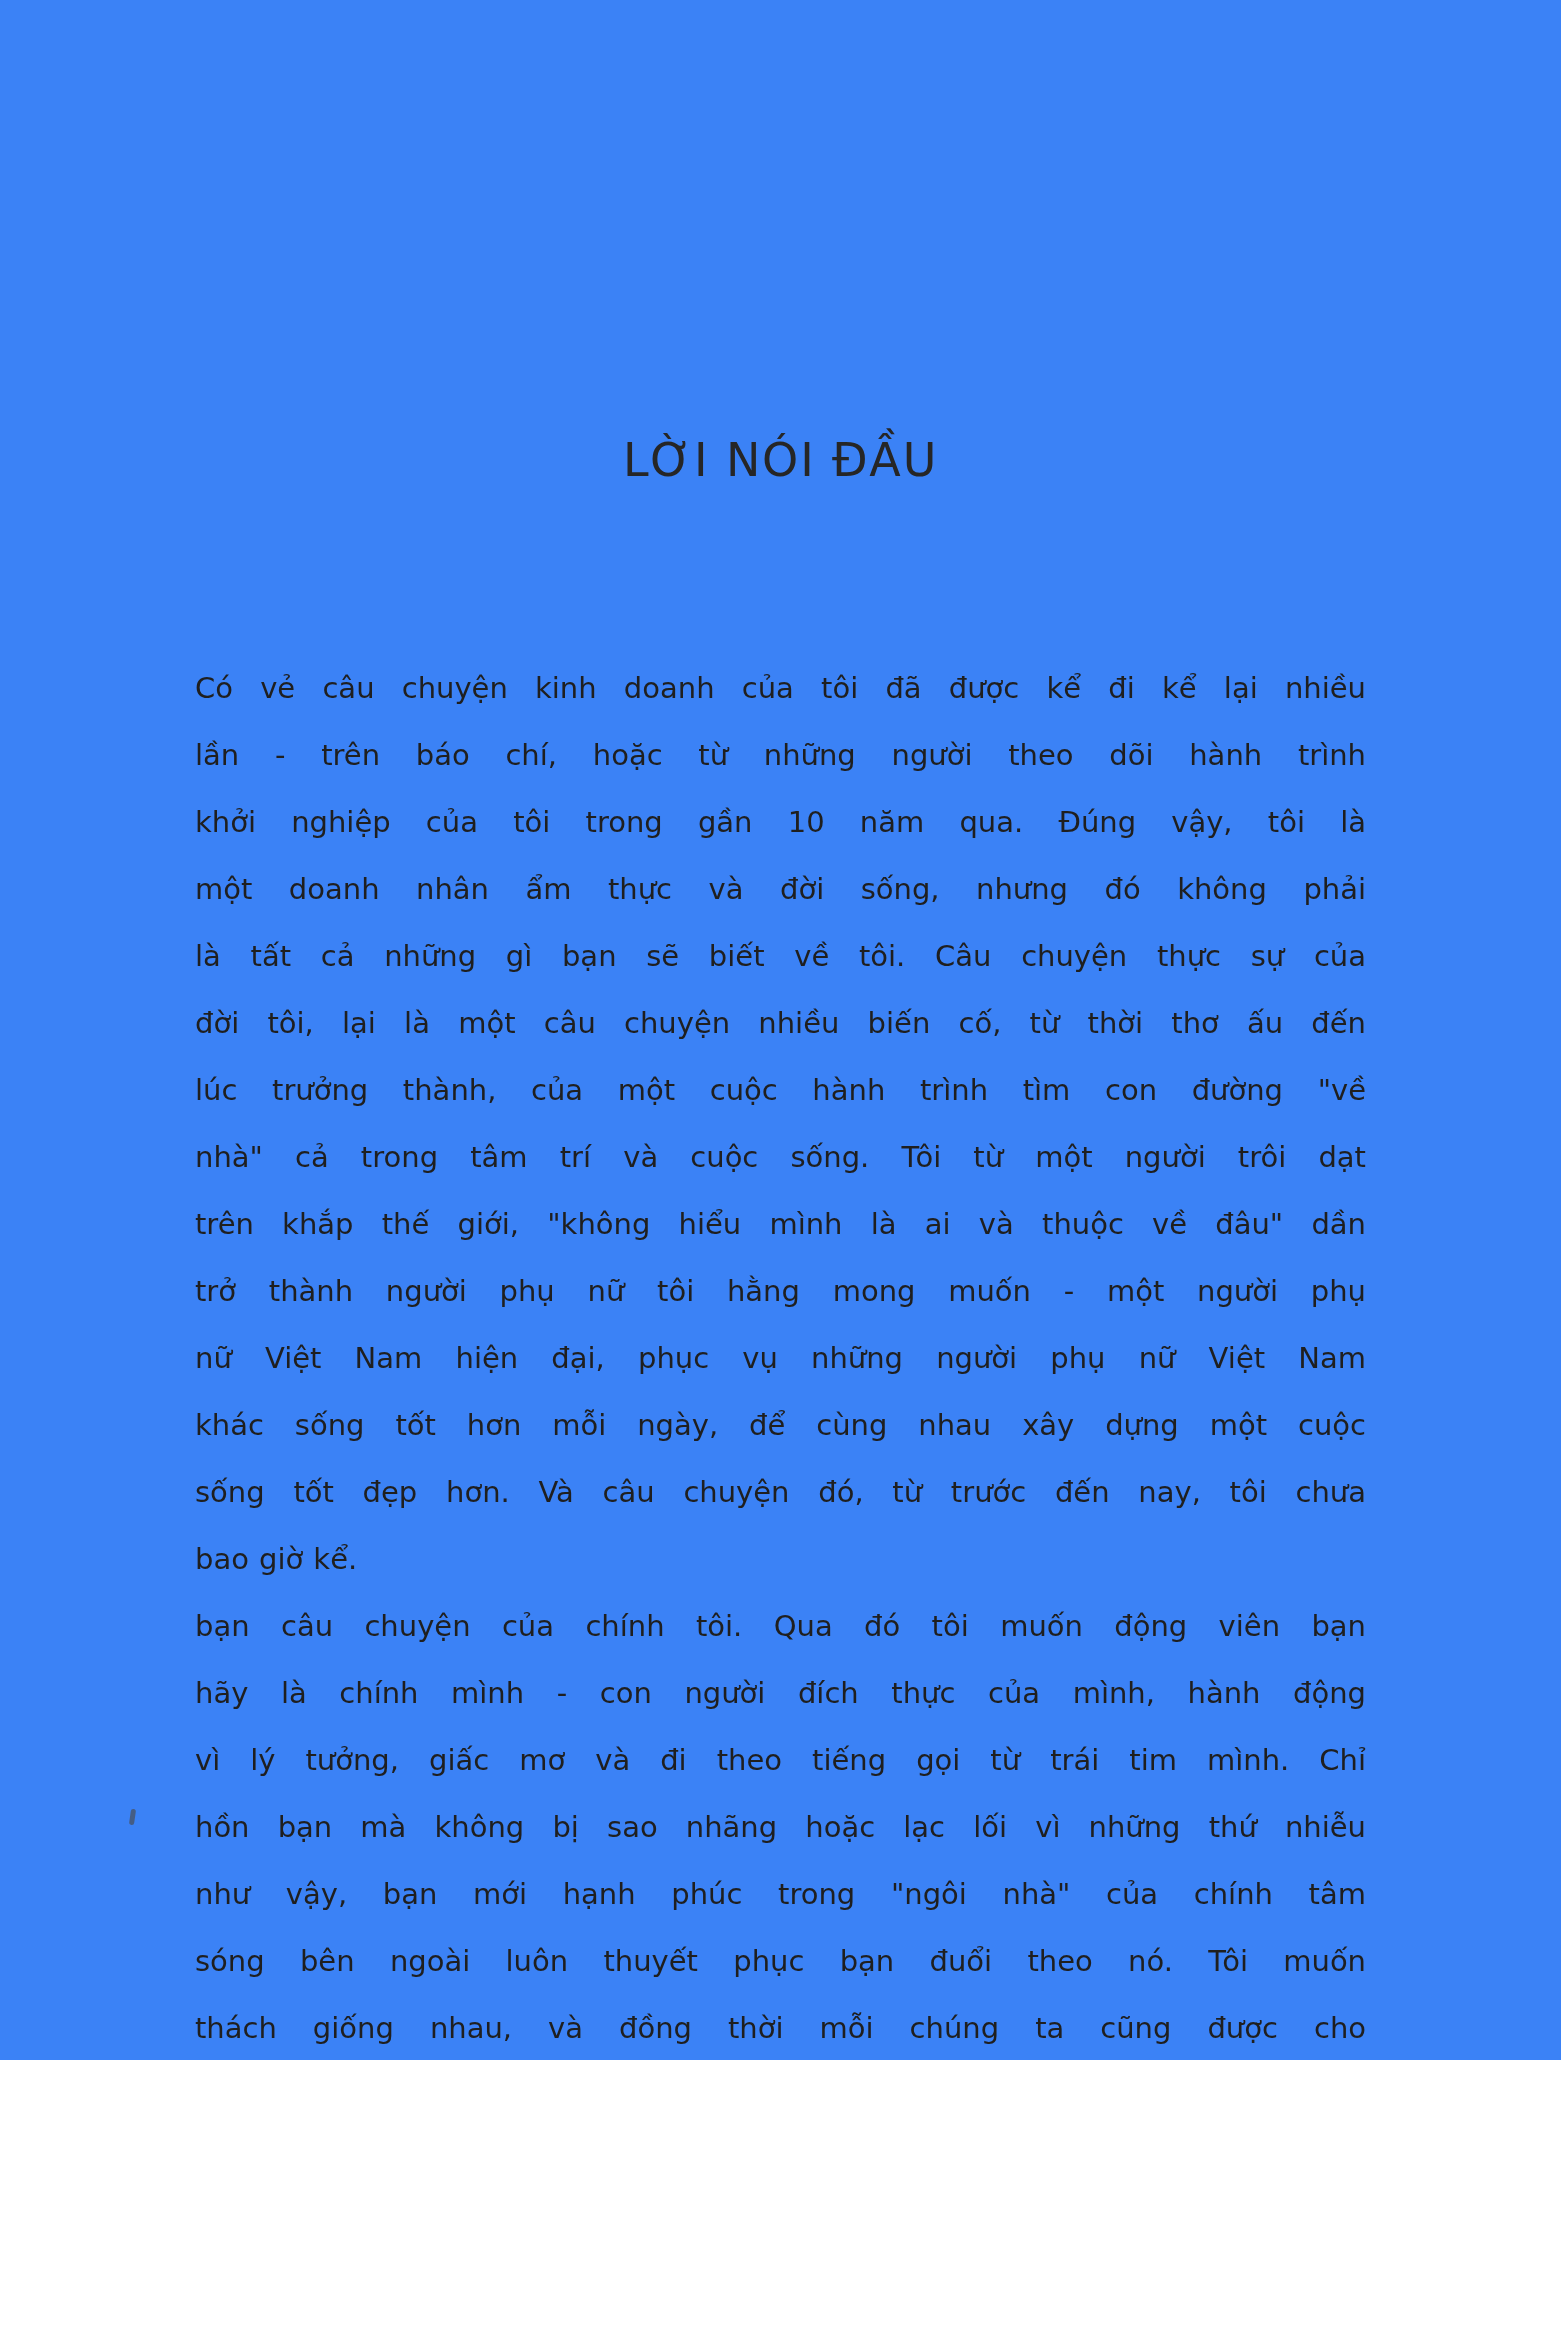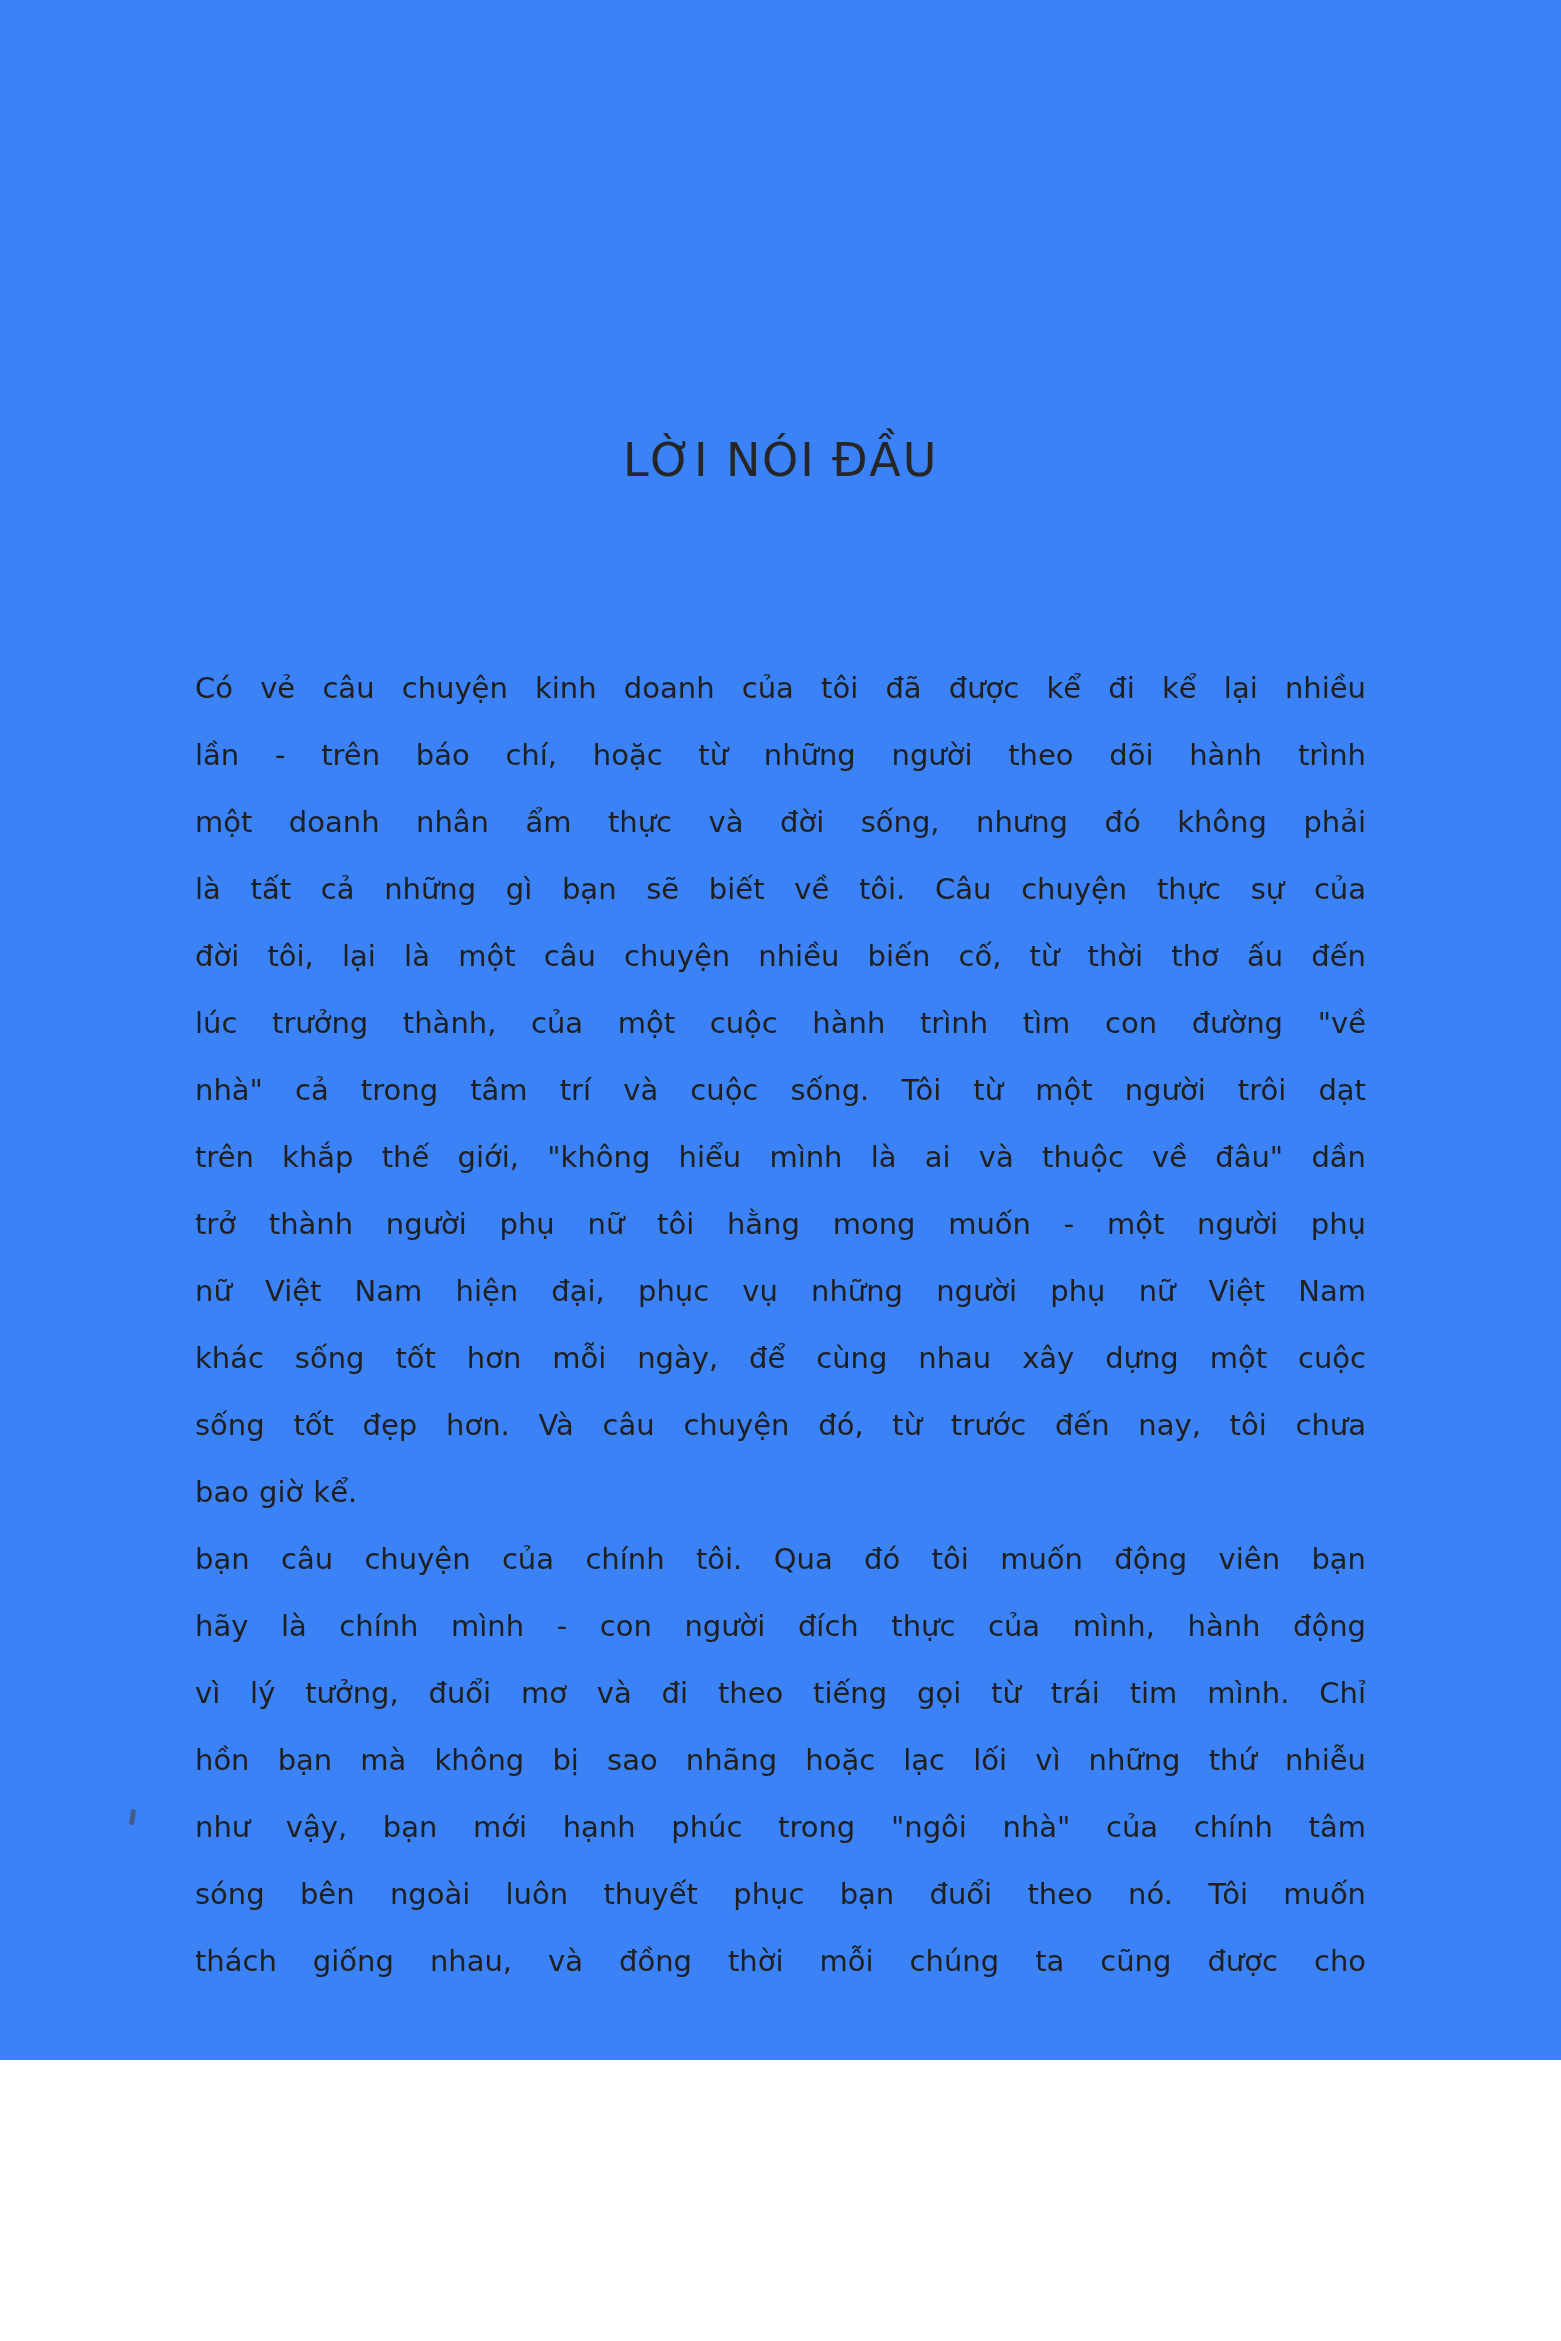--- a/index.html
+++ b/index.html
@@ -69,37 +69,38 @@
 
 <div class="page">
 
   <h1 class="title">LỜI NÓI ĐẦU</h1>
 
   <div class="body-text">
 
     <div class="paragraph">
       <div class="line">Có vẻ câu chuyện kinh doanh của tôi đã được kể đi kể lại nhiều</div>
       <div class="line">lần - trên báo chí, hoặc từ những người theo dõi hành trình</div>
+      <div class="line">khởi nghiệp của tôi trong gần 10 năm qua. Đúng vậy, tôi là</div>
       <div class="line">một doanh nhân ẩm thực và đời sống, nhưng đó không phải</div>
       <div class="line">là tất cả những gì bạn sẽ biết về tôi. Câu chuyện thực sự của</div>
       <div class="line">đời tôi, lại là một câu chuyện nhiều biến cố, từ thời thơ ấu đến</div>
       <div class="line">lúc trưởng thành, của một cuộc hành trình tìm con đường "về</div>
       <div class="line">nhà" cả trong tâm trí và cuộc sống. Tôi từ một người trôi dạt</div>
       <div class="line">trên khắp thế giới, "không hiểu mình là ai và thuộc về đâu" dần</div>
       <div class="line">trở thành người phụ nữ tôi hằng mong muốn - một người phụ</div>
       <div class="line">nữ Việt Nam hiện đại, phục vụ những người phụ nữ Việt Nam</div>
       <div class="line">khác sống tốt hơn mỗi ngày, để cùng nhau xây dựng một cuộc</div>
       <div class="line">sống tốt đẹp hơn. Và câu chuyện đó, từ trước đến nay, tôi chưa</div>
       <div class="line para-end">bao giờ kể.</div>
     </div>
 
     <div class="paragraph">
       <div class="line">bạn câu chuyện của chính tôi. Qua đó tôi muốn động viên bạn</div>
       <div class="line">hãy là chính mình - con người đích thực của mình, hành động</div>
-      <div class="line">vì lý tưởng, đuổi mơ và đi theo tiếng gọi từ trái tim mình. Chỉ</div>
+      <div class="line">vì lý tưởng, giấc mơ và đi theo tiếng gọi từ trái tim mình. Chỉ</div>
       <div class="line">hồn bạn mà không bị sao nhãng hoặc lạc lối vì những thứ nhiễu</div>
       <div class="line">như vậy, bạn mới hạnh phúc trong "ngôi nhà" của chính tâm</div>
       <div class="line">sóng bên ngoài luôn thuyết phục bạn đuổi theo nó. Tôi muốn</div>
       <div class="line">thách giống nhau, và đồng thời mỗi chúng ta cũng được cho</div>
     </div>
 
   </div>
 
   <div class="speck"></div>
 

